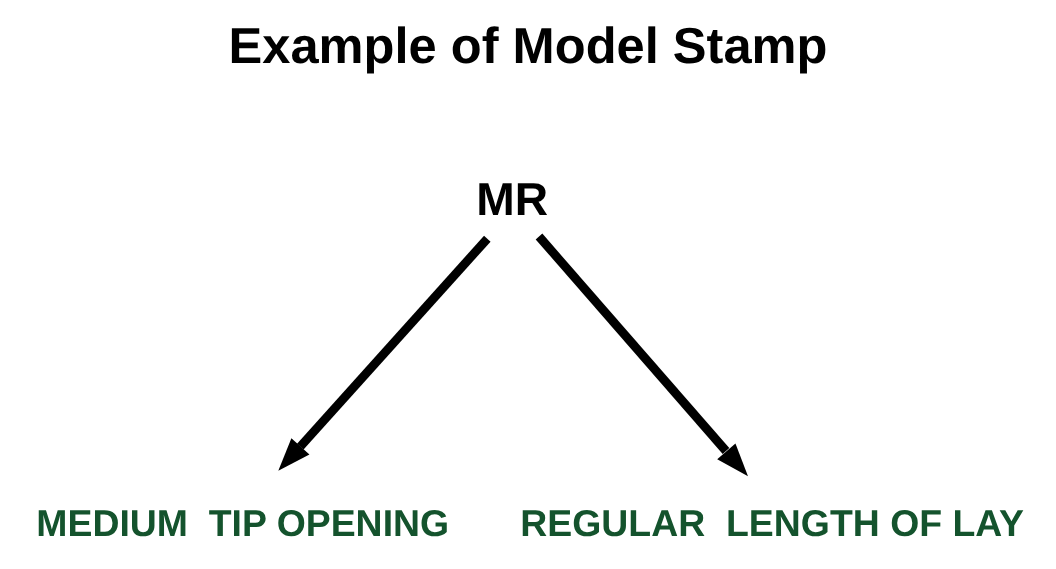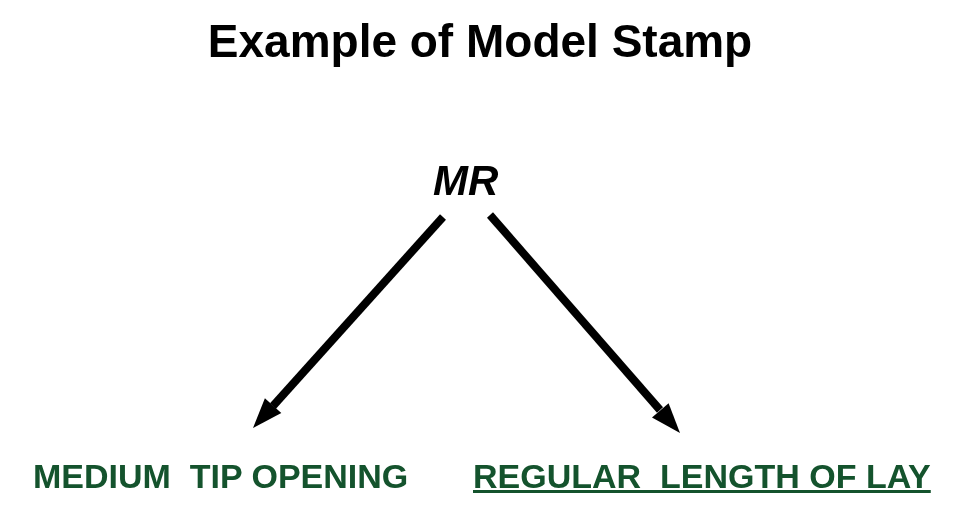--- a/index.html
+++ b/index.html
@@ -36,40 +36,39 @@
   }
   .root-node {
     position: absolute;
     top: 160px;
     left: 433px;
     font-size: 42px;
     font-weight: bold;
     line-height: 1;
     color: #000000;
     white-space: pre;
-    font-style: italic;
   }
   .arrow-layer {
     position: absolute;
     top: 0;
     left: 0;
     width: 960px;
     height: 517px;
   }
   .branch-label {
     position: absolute;
     top: 459px;
     font-size: 34px;
     font-weight: bold;
     line-height: 1;
     color: #14532d;
     white-space: pre;
   }
   .branch-label.left { left: 33px; }
-  .branch-label.right { left: 473px; text-decoration: underline; }
+  .branch-label.right { left: 473px; }
 </style>
 </head>
 <body>
 
 <div class="stage">
 
   <div class="diagram-title">Example of Model Stamp</div>
 
   <div class="root-node">MR</div>
 

